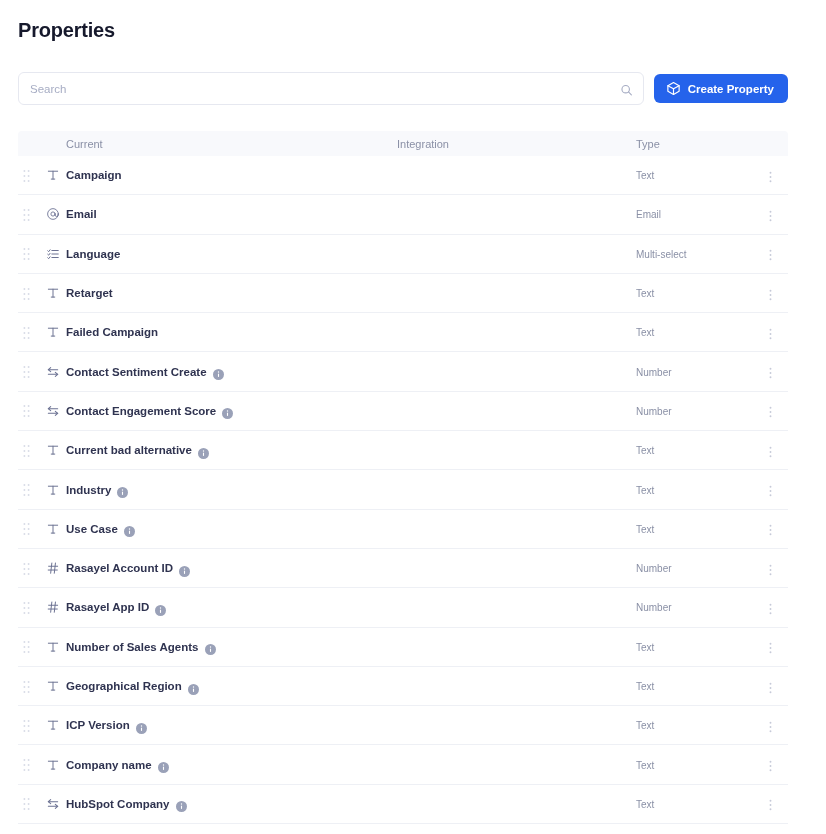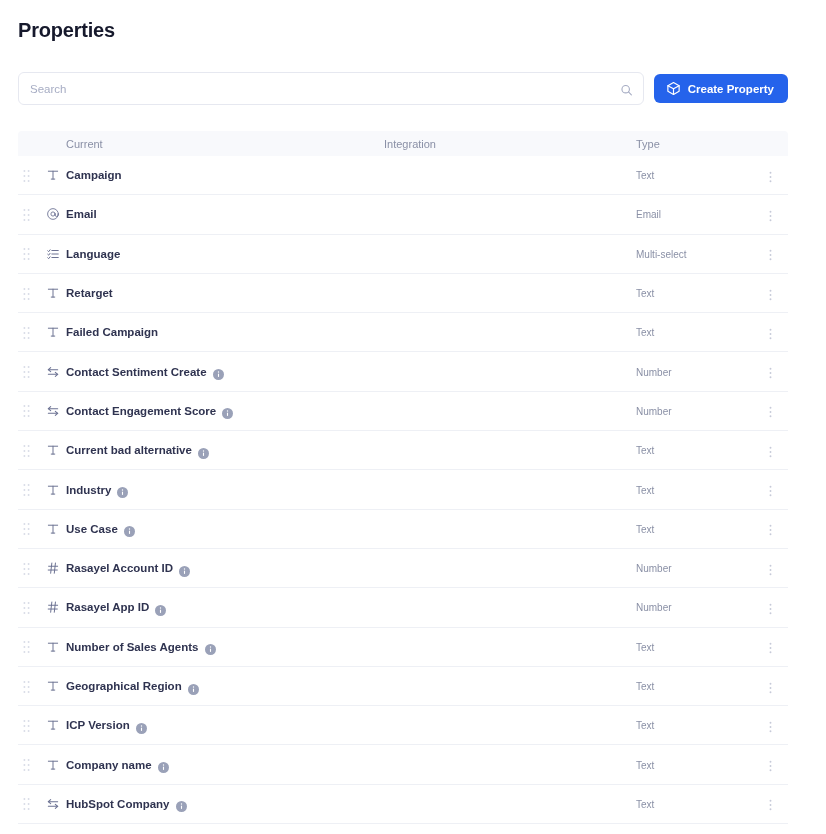--- a/index.html
+++ b/index.html
@@ -114,21 +114,21 @@
   }
   .th {
     position: absolute;
     top: 50%;
     transform: translateY(-50%);
     font-size: 11px;
     color: #8a90a6;
     white-space: nowrap;
   }
   .th-property    { left: 48px; }
-  .th-integration { left: 366px; }
+  .th-integration { left: 379px; }
   .th-system      { left: 491px; margin-top: 33px; }
   .th-type        { left: 618px; }
 
   .row {
     position: relative;
     height: 39.3px;
     border-bottom: 1px solid #eef0f5;
     background: #ffffff;
   }
 

